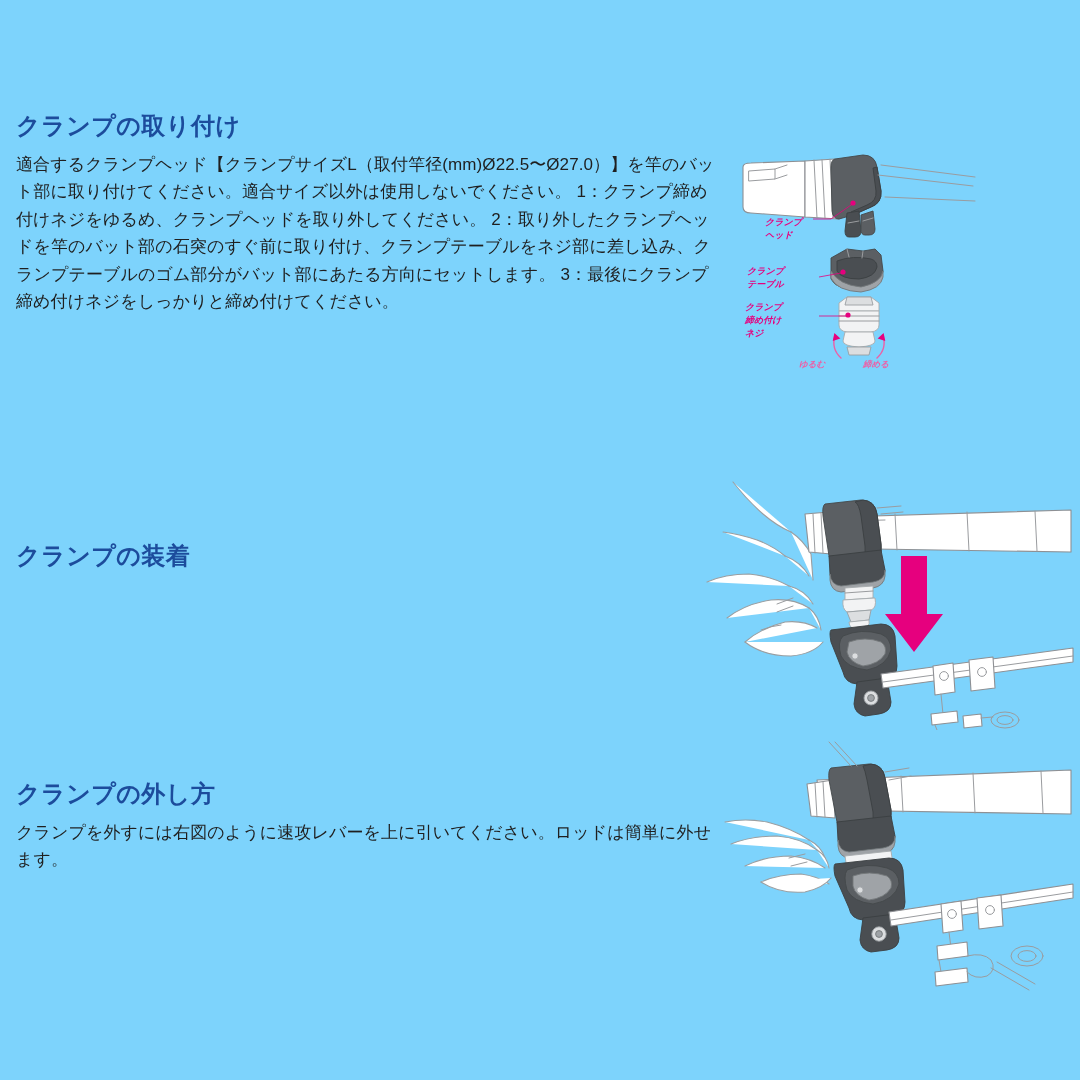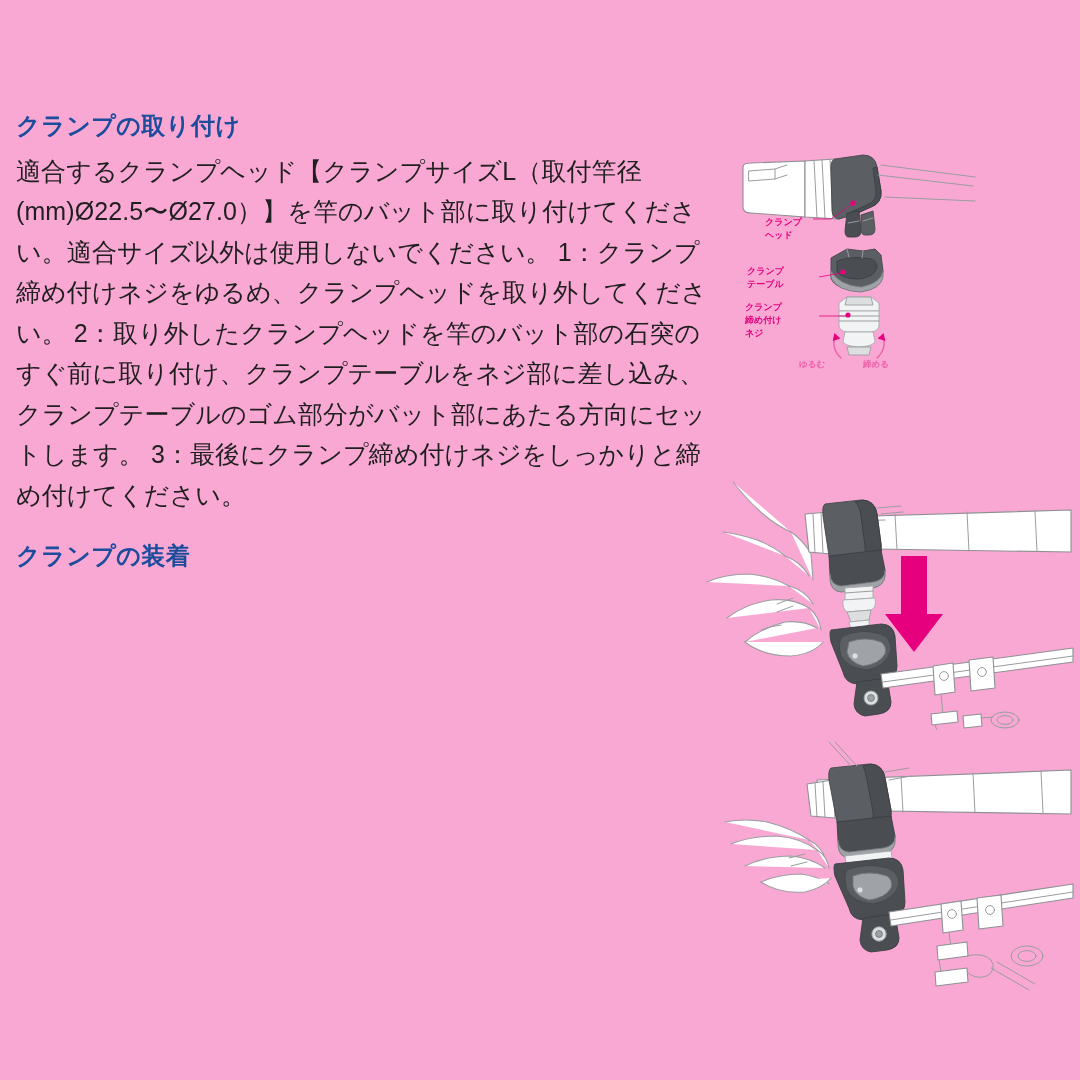--- a/index.html
+++ b/index.html
@@ -12,51 +12,51 @@
     height: 1080px;
     position: relative;
     overflow: hidden;
     font-family: "Liberation Sans", "DejaVu Sans", sans-serif;
     -webkit-font-smoothing: antialiased;
   }
 
   .page {
     position: absolute;
     inset: 0;
-    background: #f9a8d4;
+    background: #7dd3fc;
   }
 
   .section-heading {
     color: #1C4C9C;
     font-weight: bold;
     font-size: 24px;
     letter-spacing: 0.5px;
     line-height: 1.2;
     margin: 0 0 10px 0;
     white-space: nowrap;
   }
 
   .section-body {
     color: #1f1f1f;
-    font-size: 25px;
+    font-size: 17px;
     line-height: 1.62;
     letter-spacing: 0.1px;
     margin: 0;
     text-align: left;
   }
 
   .sec1 { position: absolute; left: 16px; top: 112px; width: 706px; }
   .sec2 { position: absolute; left: 16px; top: 520px; width: 706px; margin-top: 22px; }
   .sec3 { position: absolute; left: 16px; top: 780px; width: 706px; }
 
   
   .figure {
     position: absolute;
   }
-  .fig1 { left: 735px; top: 145px; width: 335px; height: 230px; }
+  .fig1 { left: 735px; top: 145px; width: 335px; height: 230px; font-style: italic; }
   .fig2 { left: 705px; top: 470px; width: 370px; height: 260px; }
   .fig3 { left: 705px; top: 740px; width: 370px; height: 260px; }
 
   .figure svg { display: block; width: 100%; height: 100%; }
 
   .lbl {
     font-family: "Liberation Sans", "DejaVu Sans", sans-serif;
     font-weight: bold;
     fill: #E6007E;
   }
@@ -87,20 +87,24 @@
     <p class="section-body">適合するクランプヘッド【クランプサイズL（取付竿径(mm)Ø22.5〜Ø27.0）】を竿のバット部に取り付けてください。適合サイズ以外は使用しないでください。
 1：クランプ締め付けネジをゆるめ、クランプヘッドを取り外してください。
 2：取り外したクランプヘッドを竿のバット部の石突のすぐ前に取り付け、クランプテーブルをネジ部に差し込み、クランプテーブルのゴム部分がバット部にあたる方向にセットします。
 3：最後にクランプ締め付けネジをしっかりと締め付けてください。</p>
   </div>
 
   <div class="sec2">
     <h2 class="section-heading">クランプの装着</h2>
   </div>
 
+  <div class="sec3">
+    <h2 class="section-heading">クランプの外し方</h2>
+    <p class="section-body">クランプを外すには右図のように速攻レバーを上に引いてください。ロッドは簡単に外せます。</p>
+  </div>
 
   <div class="figure fig1">
     <svg viewBox="0 0 335 230" xmlns="http://www.w3.org/2000/svg">
 
       <g>
         <path class="outline" d="M8 22 L8 62 Q8 68 16 68 L70 72 L70 16 L16 18 Q8 18 8 22 Z"></path>
         <path class="outline-thin" d="M14 26 L40 24 L40 34 L14 36 Z"></path>
         <path class="outline-thin" d="M40 24 L52 20"></path>
         <path class="outline-thin" d="M40 34 L52 30"></path>
 

